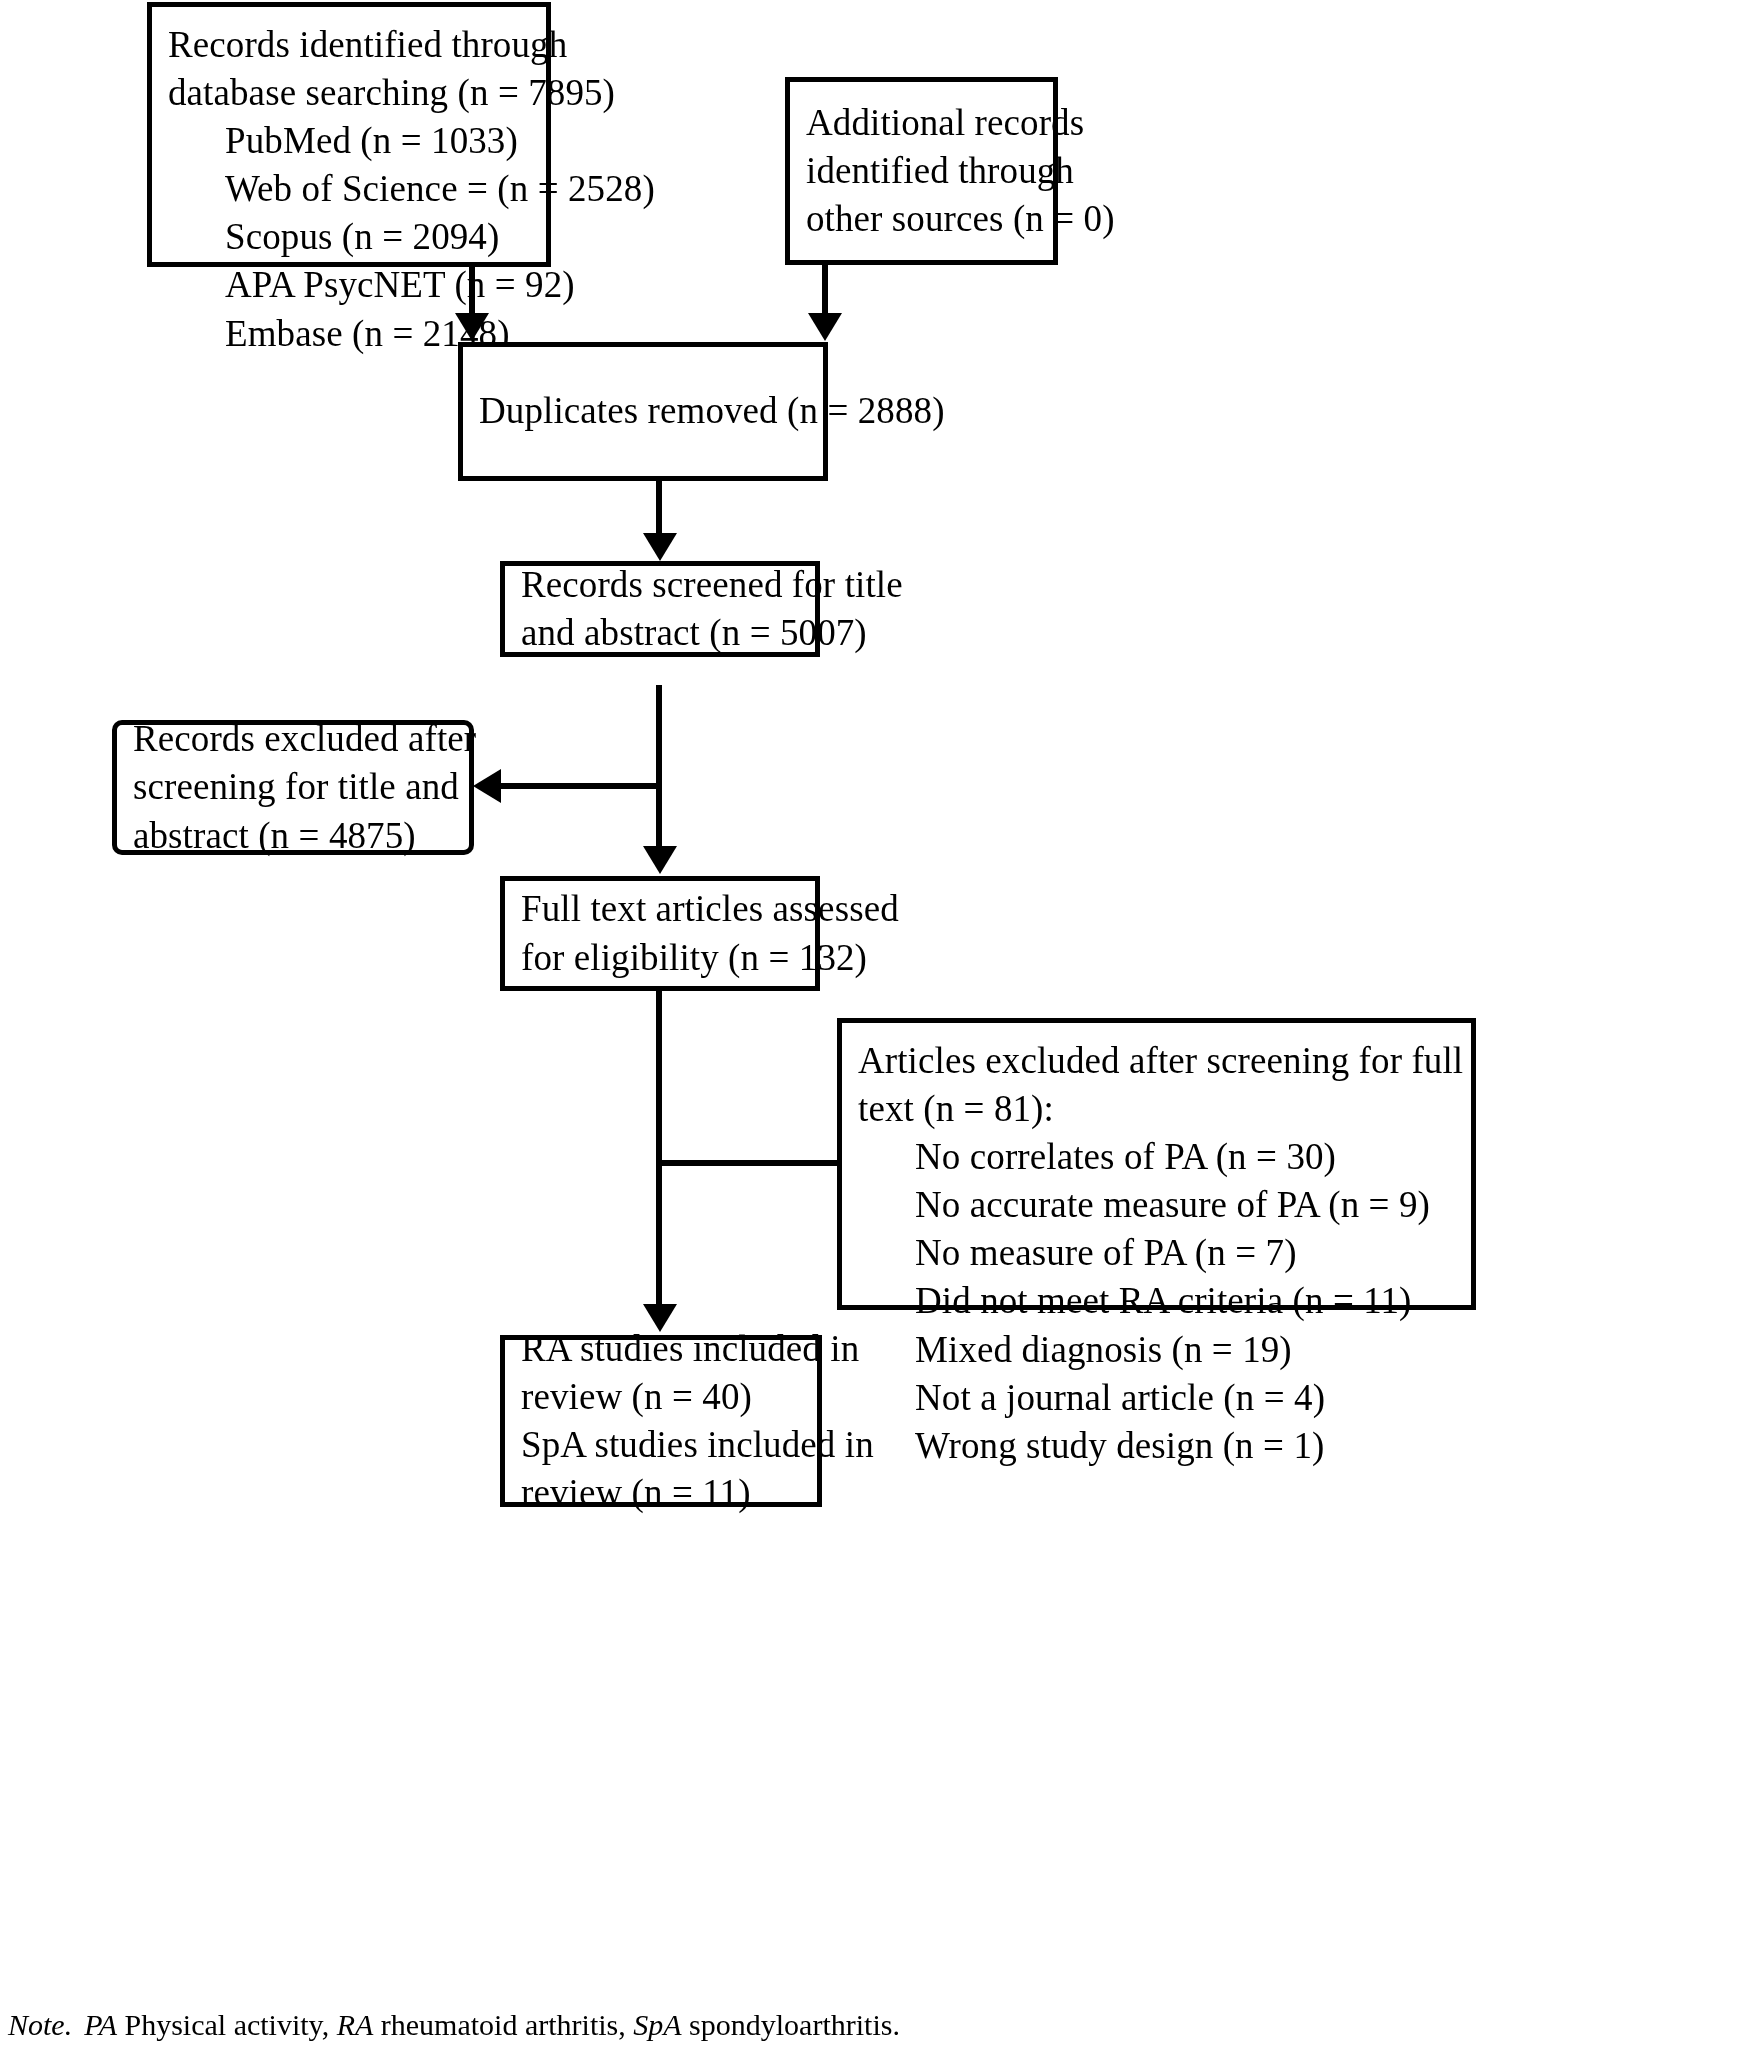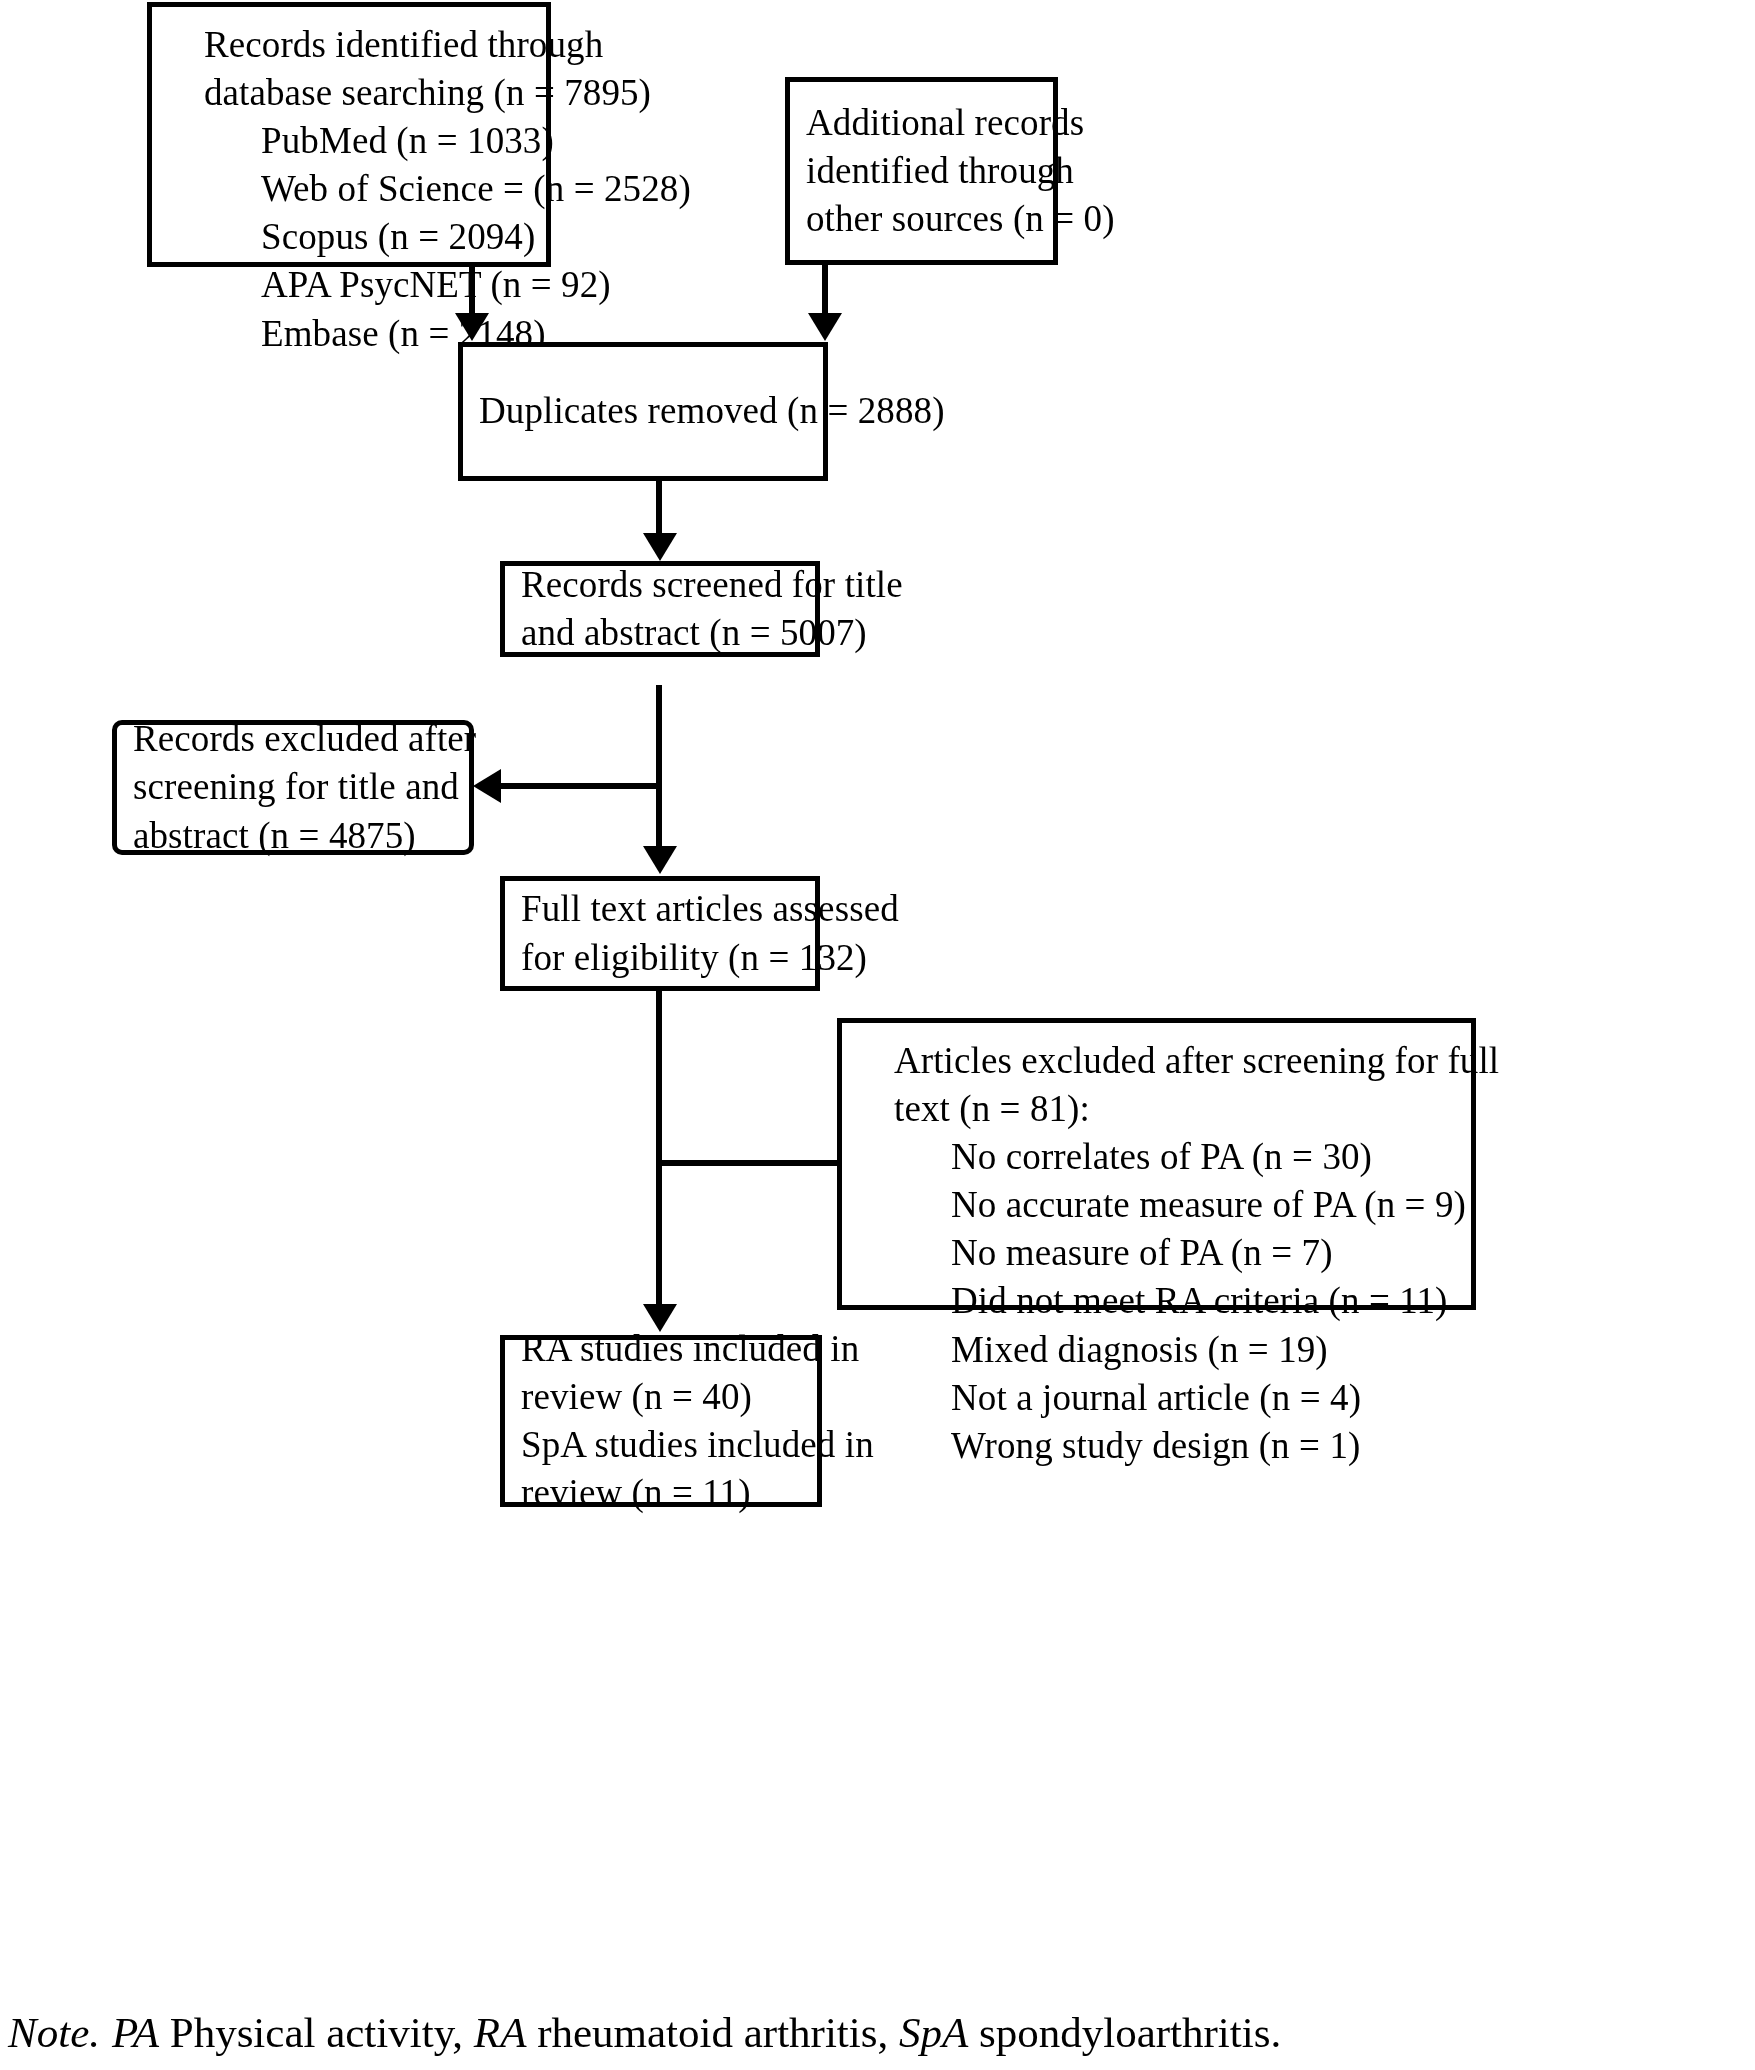--- a/index.html
+++ b/index.html
@@ -32,21 +32,21 @@
   .ln {
     font-size: 37px;
     line-height: 1.30;
     white-space: pre;
     letter-spacing: 0.1px;
   }
   .ln.indent {
     padding-left: 57px;
   }
   .box.top-align { justify-content: flex-start; }
-  .box.top-align .lines { padding-top: 14px; margin-left: 36px; }
+  .box.top-align .lines { padding-top: 14px; }
 
   
   .vline {
     position: absolute;
     background: #000000;
     width: 6px;
   }
   .hline {
     position: absolute;
     background: #000000;
@@ -70,21 +70,21 @@
     position: absolute;
     width: 0; height: 0;
     border-top: 17px solid transparent;
     border-bottom: 17px solid transparent;
     border-left: 28px solid #000000;
   }
   .note {
     position: absolute;
     left: 8px;
     top: 2006px;
-    font-size: 43px;
+    font-size: 30px;
     line-height: 1.25;
     white-space: pre;
   }
   .note i { font-style: italic; }
 </style>
 </head>
 <body>
 
 <div id="canvas">
 

